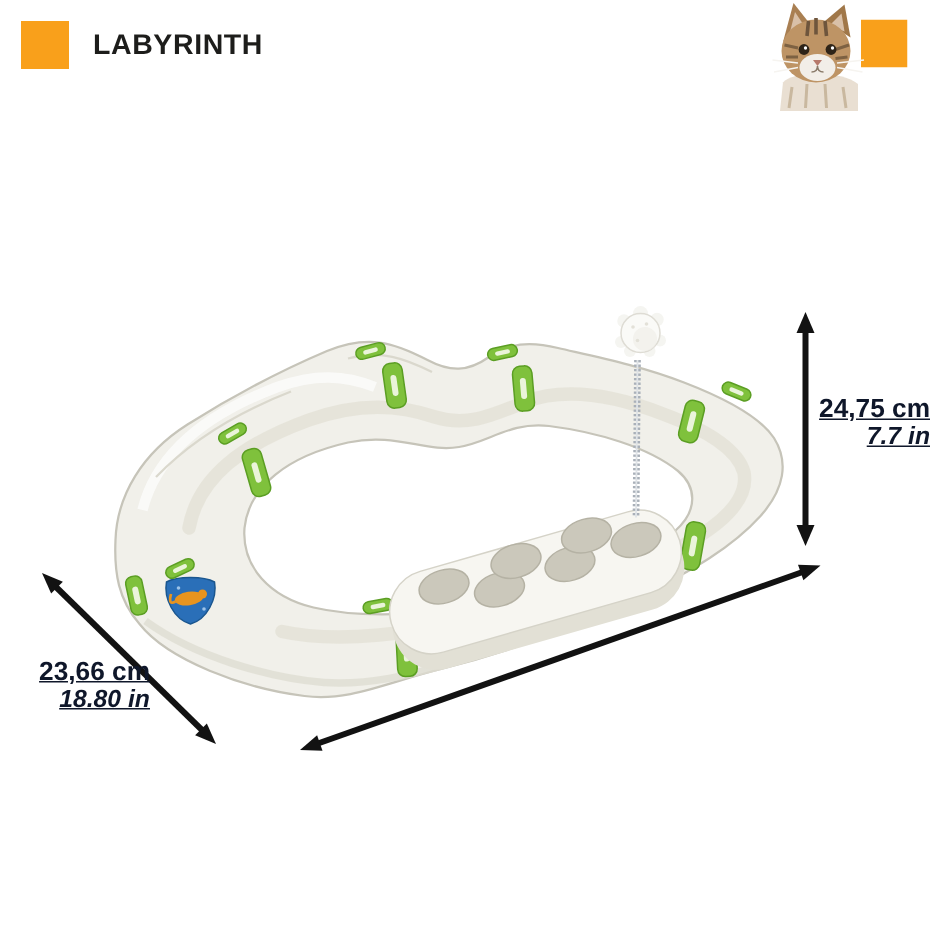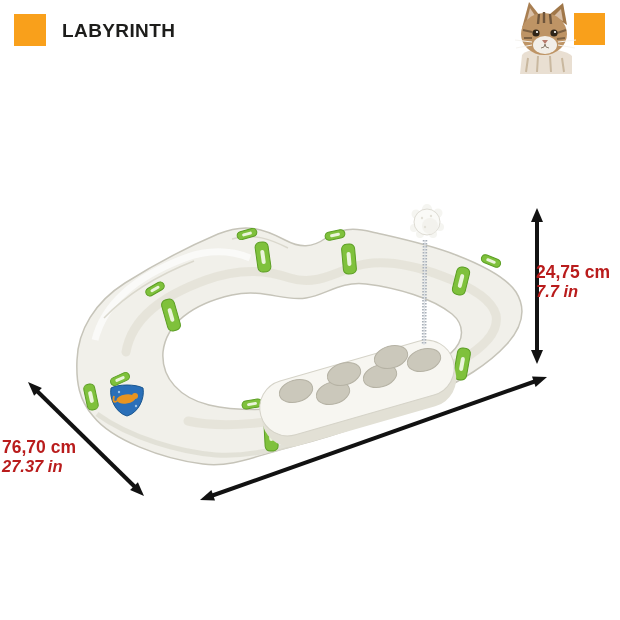--- a/index.html
+++ b/index.html
@@ -6,21 +6,21 @@
   .canvas{
     position:relative;width:620px;height:606px;background:#ffffff;
     font-family:"Liberation Sans",sans-serif;overflow:hidden;
   }
   .abs{position:absolute;}
   .title{
     left:62px;top:20px;font-size:19px;font-weight:bold;color:#1d1d1b;
     letter-spacing:0.4px;
   }
   .figure{left:0;top:0;width:620px;height:620px;}
-  .dim{position:absolute;text-align:left;color:#b91c1c;}
+  .dim{position:absolute;text-align:right;color:#0f172a;text-decoration:underline;}
   .dim-metric{font-weight:bold;font-size:17.5px;line-height:20px;white-space:nowrap;}
   .dim-imperial{font-weight:bold;font-style:italic;font-size:16.5px;line-height:19px;white-space:nowrap;}
   .dim-height{left:536px;top:262px;width:84px;}
   .dim-length{left:324px;top:452px;width:140px;}
   .dim-depth{left:2px;top:437px;width:98px;}
 </style>
 </head>
 <body>
 
 <div class="canvas">
@@ -175,17 +175,17 @@
       <polygon points="28,382 34.1,395.7 41.9,387.9"></polygon>
       <polygon points="144,496 130.1,490.1 137.9,482.3"></polygon>
     </g>
   </svg>
 
   <div class="dim dim-height">
     <div class="dim-metric">24,75 cm</div>
     <div class="dim-imperial">7.7 in</div>
   </div>
   <div class="dim dim-depth">
-    <div class="dim-metric">76,70 cm</div>
-    <div class="dim-imperial">27.37 in</div>
+    <div class="dim-metric">23,66 cm</div>
+    <div class="dim-imperial">18.80 in</div>
   </div>
 
 </div>
 
 </body></html>

